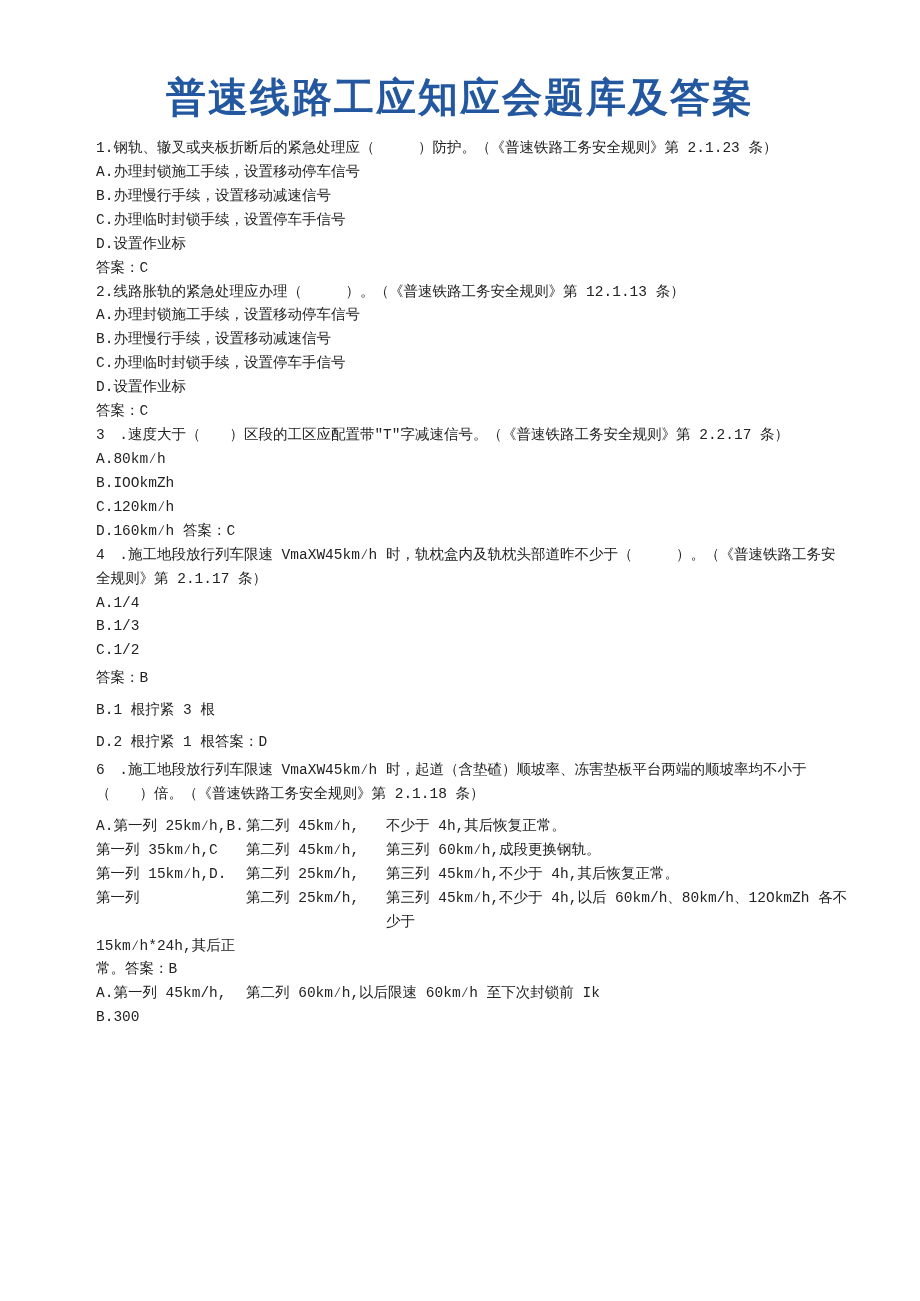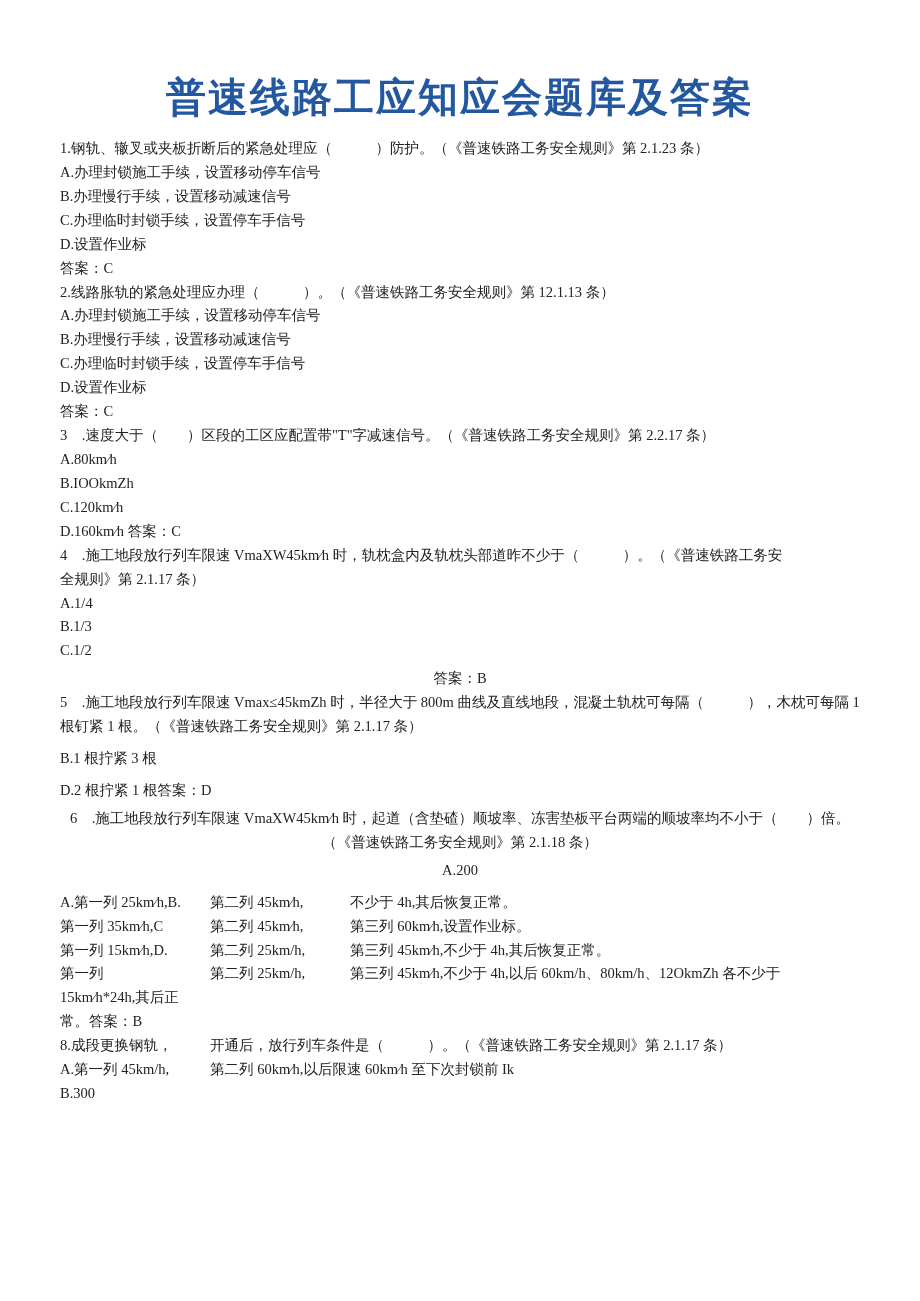--- a/index.html
+++ b/index.html
@@ -19,31 +19,31 @@
     color: #2358a0;
     font-family: "SimSun", "宋体", serif;
     font-size: 40px;
     letter-spacing: 2px;
     margin: 0 0 12px 0;
   }
   .line {
     font-size: 14.5px;
     line-height: 1.65;
     color: #222;
-    font-family: Liberation Serif, serif;
+    font-family: Liberation Mono, monospace;
+    margin-left: 36px;
   }
   .table-row {
     display: flex;
   }
   .cell1 { width: 150px; flex-shrink: 0; }
   .cell2 { width: 140px; flex-shrink: 0; }
   .cell3 { flex: 1; }
   .spaced {
     margin-top: 4px;
-    text-align: center;
   }
   .spaced-more {
     margin-top: 8px;
   }
 </style>
 </head>
 <body>
 
 <div class="page">
 
@@ -69,53 +69,47 @@
   <div class="line">C.120km∕h</div>
   <div class="line">D.160km∕h 答案：C</div>
 
   <div class="line">4　.施工地段放行列车限速 VmaXW45km∕h 时，轨枕盒内及轨枕头部道昨不少于（　　　）。（《普速铁路工务安</div>
   <div class="line">全规则》第 2.1.17 条）</div>
   <div class="line">A.1/4</div>
   <div class="line">B.1/3</div>
   <div class="line">C.1/2</div>
   <div class="line spaced">答案：B</div>
 
-  <div class="line">5　.施工地段放行列车限速 Vmax≤45kmZh 时，半径大于 800m 曲线及直线地段，混凝土轨枕可每隔（　　　），木枕可每隔 1 根钉紧 1 根。（《普速铁路工务安全规则》第 2.1.17 条）</div>
   <div class="line spaced-more">B.1 根拧紧 3 根</div>
   <div class="line spaced-more">D.2 根拧紧 1 根答案：D</div>
 
   <div class="line spaced">6　.施工地段放行列车限速 VmaXW45km∕h 时，起道（含垫碴）顺坡率、冻害垫板平台两端的顺坡率均不小于（　　）倍。（《普速铁路工务安全规则》第 2.1.18 条）</div>
-  <div class="line spaced">A.200</div>
 
   <div class="line table-row spaced-more">
     <span class="cell1">A.第一列 25km∕h,B.</span>
     <span class="cell2">第二列 45km∕h,</span>
     <span class="cell3">不少于 4h,其后恢复正常。</span>
   </div>
   <div class="line table-row">
     <span class="cell1">第一列 35km∕h,C</span>
     <span class="cell2">第二列 45km∕h,</span>
-    <span class="cell3">第三列 60km∕h,设置作业标。</span>
+    <span class="cell3">第三列 60km∕h,成段更换钢轨。</span>
   </div>
   <div class="line table-row">
     <span class="cell1">第一列 15km∕h,D.</span>
     <span class="cell2">第二列 25km/h,</span>
     <span class="cell3">第三列 45km∕h,不少于 4h,其后恢复正常。</span>
   </div>
   <div class="line table-row">
     <span class="cell1">第一列</span>
     <span class="cell2">第二列 25km/h,</span>
     <span class="cell3">第三列 45km∕h,不少于 4h,以后 60km/h、80km/h、12OkmZh 各不少于</span>
   </div>
   <div class="line">15km∕h*24h,其后正</div>
   <div class="line">常。答案：B</div>
 
   <div class="line table-row">
-    <span class="cell1">8.成段更换钢轨，</span>
-    <span class="cell3">开通后，放行列车条件是（　　　）。（《普速铁路工务安全规则》第 2.1.17 条）</span>
-  </div>
-  <div class="line table-row">
     <span class="cell1">A.第一列 45km/h,</span>
     <span class="cell3">第二列 60km∕h,以后限速 60km∕h 至下次封锁前 Ik</span>
   </div>
   <div class="line">B.300</div>
 
 </div>
 
 </body></html>

